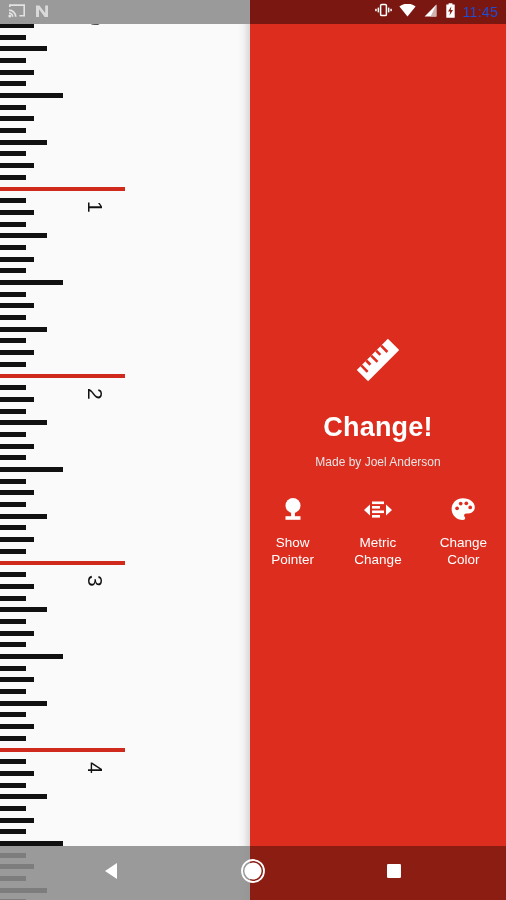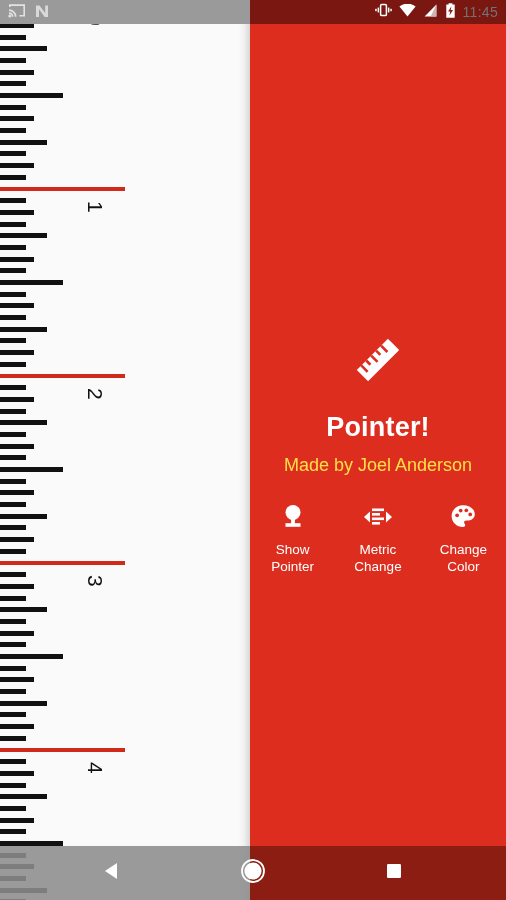--- a/index.html
+++ b/index.html
@@ -70,22 +70,22 @@
     color:#fff;
   }
   #app-icon { margin:0 auto; display:block; }
   #app-title {
     font-size:27px;
     font-weight:bold;
     color:#ffffff;
     letter-spacing:0.2px;
   }
   #app-subtitle {
-    font-size:18px;
-    color:#fde047;
+    font-size:12px;
+    color:#e5e5e5;
     font-weight:400;
   }
   #actions {
     display:flex;
     justify-content:center;
     align-items:flex-start;
     gap:20px;
     padding:0 10px;
   }
   .action {
@@ -128,21 +128,21 @@
     position:absolute; left:8px; top:3px;
     display:flex; align-items:center; gap:8px;
     opacity:0.82;
   }
   #sb-right-icons {
     position:absolute; right:8px; top:0;
     height:24px;
     display:flex; align-items:center; gap:7px;
   }
   #clock {
-    color:#737373; font-size:14px; font-weight:400;
+    color:#1d4ed8; font-size:14px; font-weight:400;
     letter-spacing:0.3px;
   }
 
   
   #navbar {
     position:absolute; left:0; bottom:0;
     width:506px; height:54px;
     z-index:35;
   }
   #nav-left {
@@ -269,21 +269,21 @@
             <rect x="8" y="22" width="44" height="16" fill="#ffffff"></rect>
             <rect x="13" y="22" width="2.6" height="9" fill="#dc2d1e"></rect>
             <rect x="20" y="22" width="2.6" height="6" fill="#dc2d1e"></rect>
             <rect x="27" y="22" width="2.6" height="9" fill="#dc2d1e"></rect>
             <rect x="34" y="22" width="2.6" height="6" fill="#dc2d1e"></rect>
             <rect x="41" y="22" width="2.6" height="9" fill="#dc2d1e"></rect>
           </g>
         </svg>
       </div>
 
-      <div id="app-title" style="margin-bottom: 12px;">Pointer!</div>
+      <div id="app-title" style="margin-bottom: 12px;">Change!</div>
       <div id="app-subtitle" style="margin-bottom: 26px;">Made by Joel Anderson</div>
 
       <div id="actions">
 
         <div class="action">
           <div class="act-icon">
             <svg width="28" height="28" viewBox="0 0 28 28">
               <circle cx="14" cy="9.5" r="7.5" fill="#ffffff"></circle>
               <rect x="12.1" y="14" width="3.8" height="7" fill="#ffffff"></rect>
               <rect x="6.5" y="20.2" width="15" height="3.6" fill="#ffffff"></rect>

